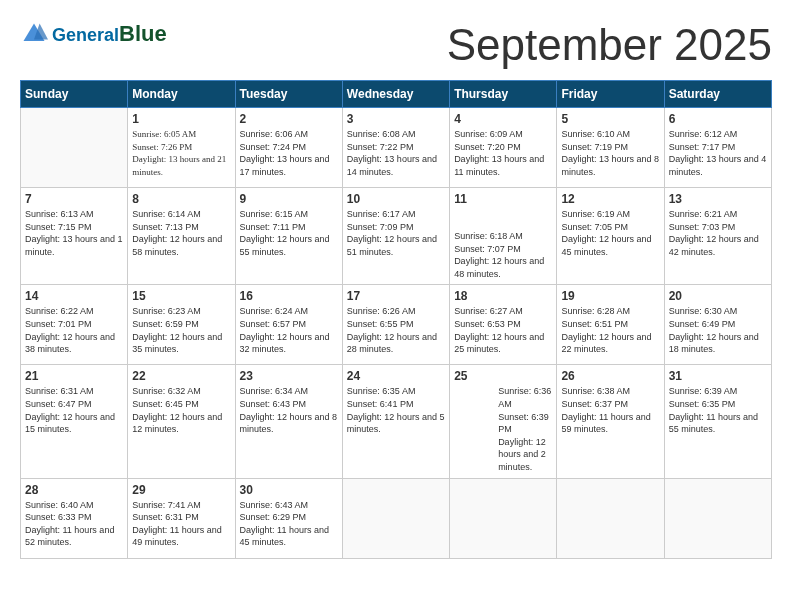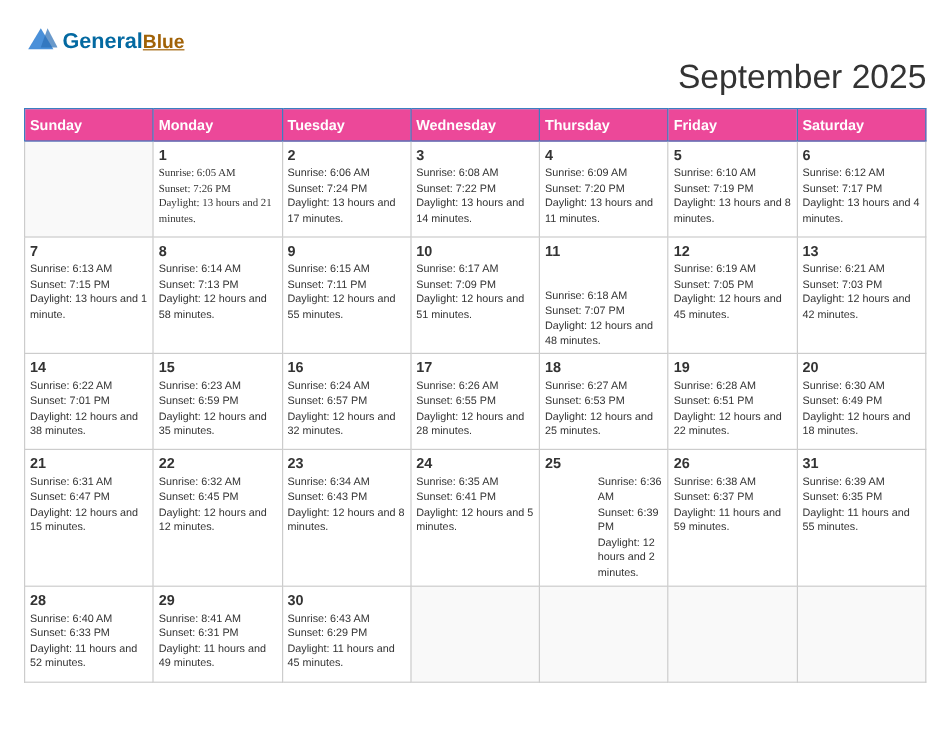--- a/index.html
+++ b/index.html
@@ -20,49 +20,47 @@
       display: flex;
       align-items: center;
       gap: 4px;
     }
     .logo-text-general {
       font-size: 18px;
       font-weight: bold;
       color: #0369a1;
     }
     .logo-text-blue {
-      font-size: 16px;
+      font-size: 22px;
       font-weight: bold;
-      color: #a16207;
-      text-decoration: underline;
+      color: #14532d;
     }
     .logo-icon {
       width: 28px;
       height: 28px;
     }
     .title-block {
       text-align: right;
     }
     .month-title {
-      font-size: 28px;
+      font-size: 44px;
       font-weight: normal;
       color: #333;
-      margin-top: 28px;
     }
     .location-title {
       font-size: 14px;
       color: #555;
     }
     table {
       width: 100%;
       border-collapse: collapse;
       table-layout: fixed;
     }
     th {
-      background-color: #ec4899;
+      background-color: #0c4a6e;
       color: #fff;
       font-size: 12px;
       font-weight: bold;
       padding: 6px 4px;
       text-align: left;
       border: 1px solid #3a7fc1;
     }
     td {
       border: 1px solid #ccc;
       vertical-align: top;
@@ -289,21 +287,21 @@
       </tr>
       <tr>
         <td>
           <div class="day-number">28</div>
           <div class="day-info" style="white-space: pre-line;">Sunrise: 6:40 AM
 Sunset: 6:33 PM
 Daylight: 11 hours and 52 minutes.</div>
         </td>
         <td>
           <div class="day-number">29</div>
-          <div class="day-info" style="white-space: pre-line;">Sunrise: 8:41 AM
+          <div class="day-info" style="white-space: pre-line;">Sunrise: 7:41 AM
 Sunset: 6:31 PM
 Daylight: 11 hours and 49 minutes.</div>
         </td>
         <td>
           <div class="day-number">30</div>
           <div class="day-info" style="white-space: pre-line;">Sunrise: 6:43 AM
 Sunset: 6:29 PM
 Daylight: 11 hours and 45 minutes.</div>
         </td>
         <td class="empty-cell"></td>

